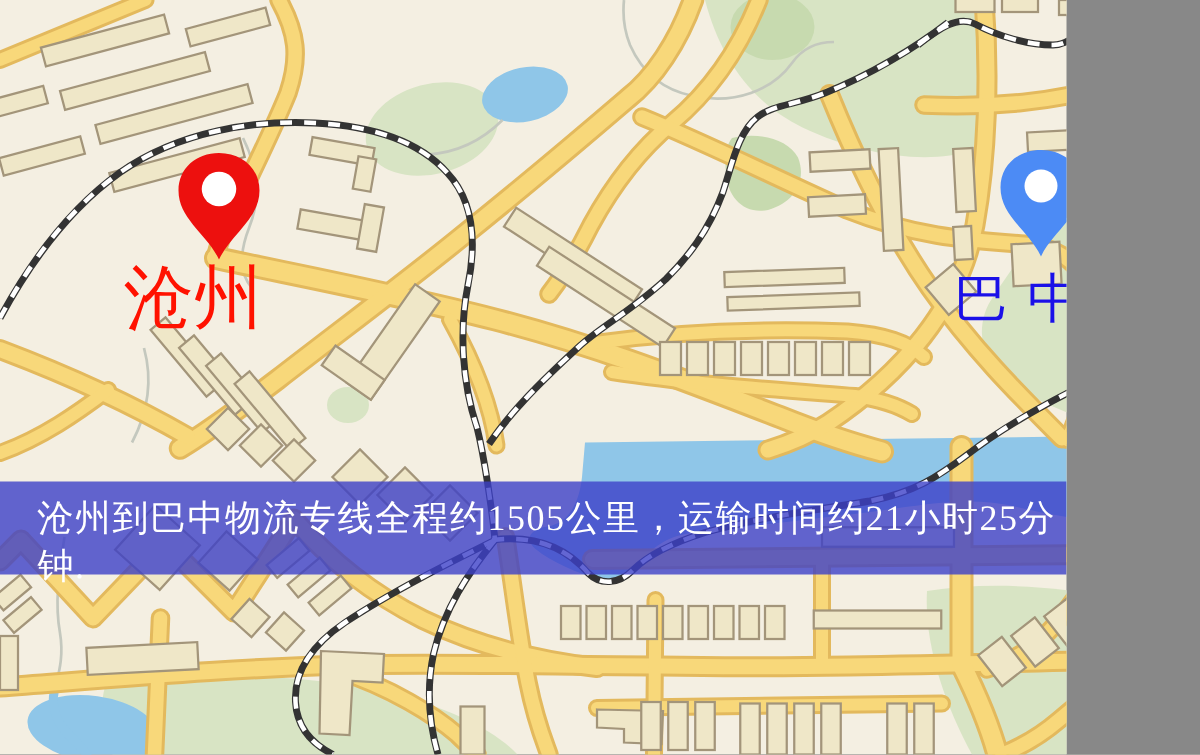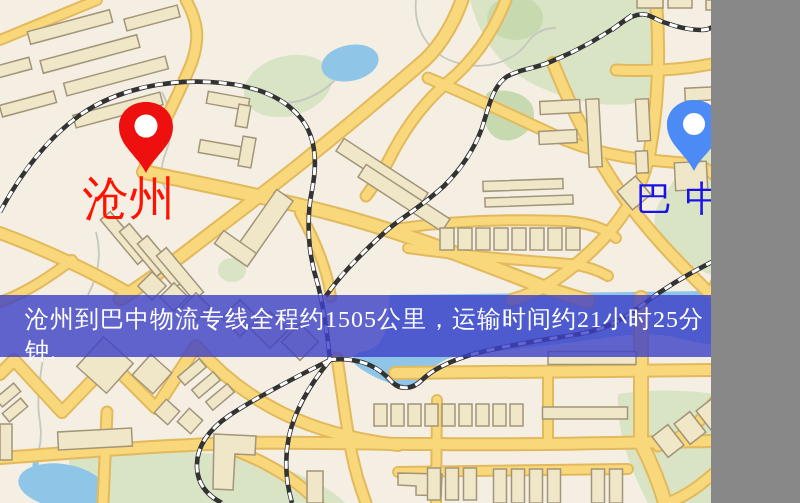--- a/index.html
+++ b/index.html
@@ -338,16 +338,16 @@
 
     <g transform="translate(694,171)">
       <path d="M0,0 C-8,-17 -27,-27 -27,-46 C-27,-61 -15,-71 0,-71 C15,-71 27,-61 27,-46 C27,-27 8,-17 0,0 Z" fill="#4c8bf5"></path>
       <circle cx="0" cy="-47" r="11" fill="#ffffff"></circle>
     </g>
   </svg>
 
   <div class="city-label" id="origin-label" style="color: rgb(255, 18, 0);">沧州</div>
   <div class="city-label" id="destination-label" style="color: rgb(26, 16, 232);">巴中</div>
 
-  <div class="banner" id="route-banner" style="background: rgba(60, 64, 200, 0.8); color: rgb(255, 255, 255);">
+  <div class="banner" id="route-banner" style="background: rgba(60, 64, 200, 0.8); color: rgb(255, 255, 255); margin-top: 26px;">
     <span>沧州到巴中物流专线全程约1505公里，运输时间约21小时25分钟.</span>
   </div>
 </div>
 
 </body></html>

